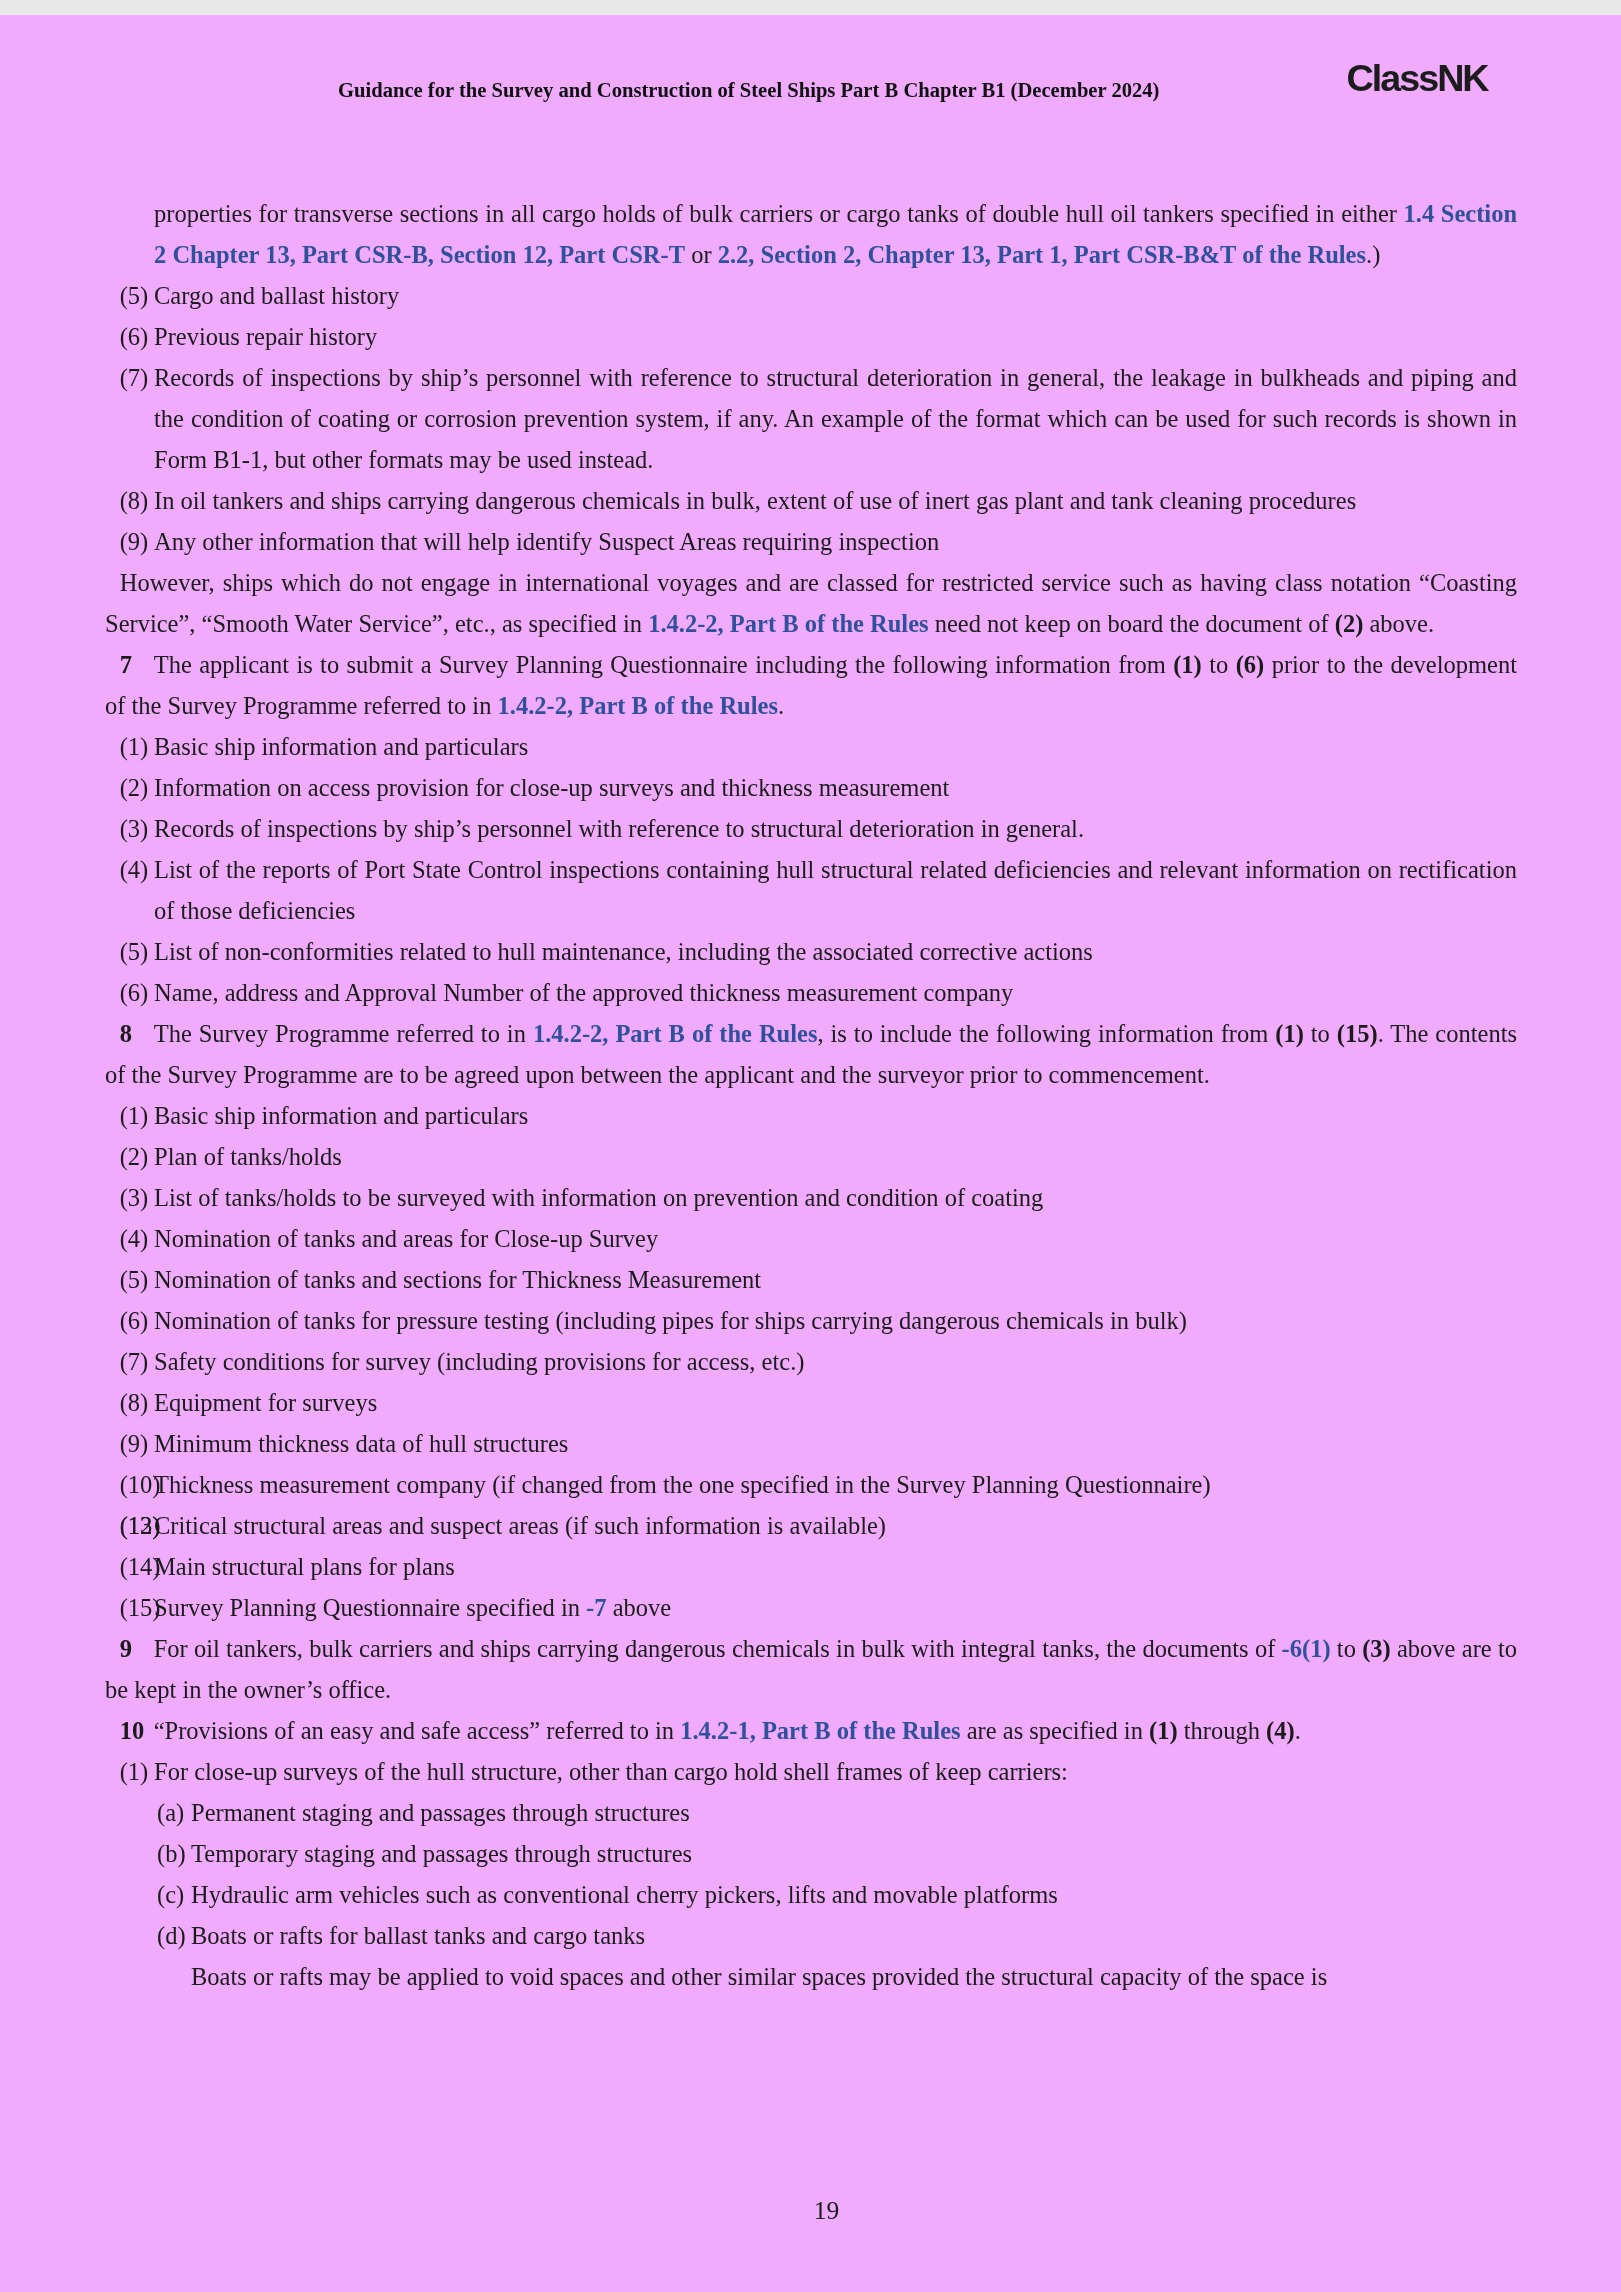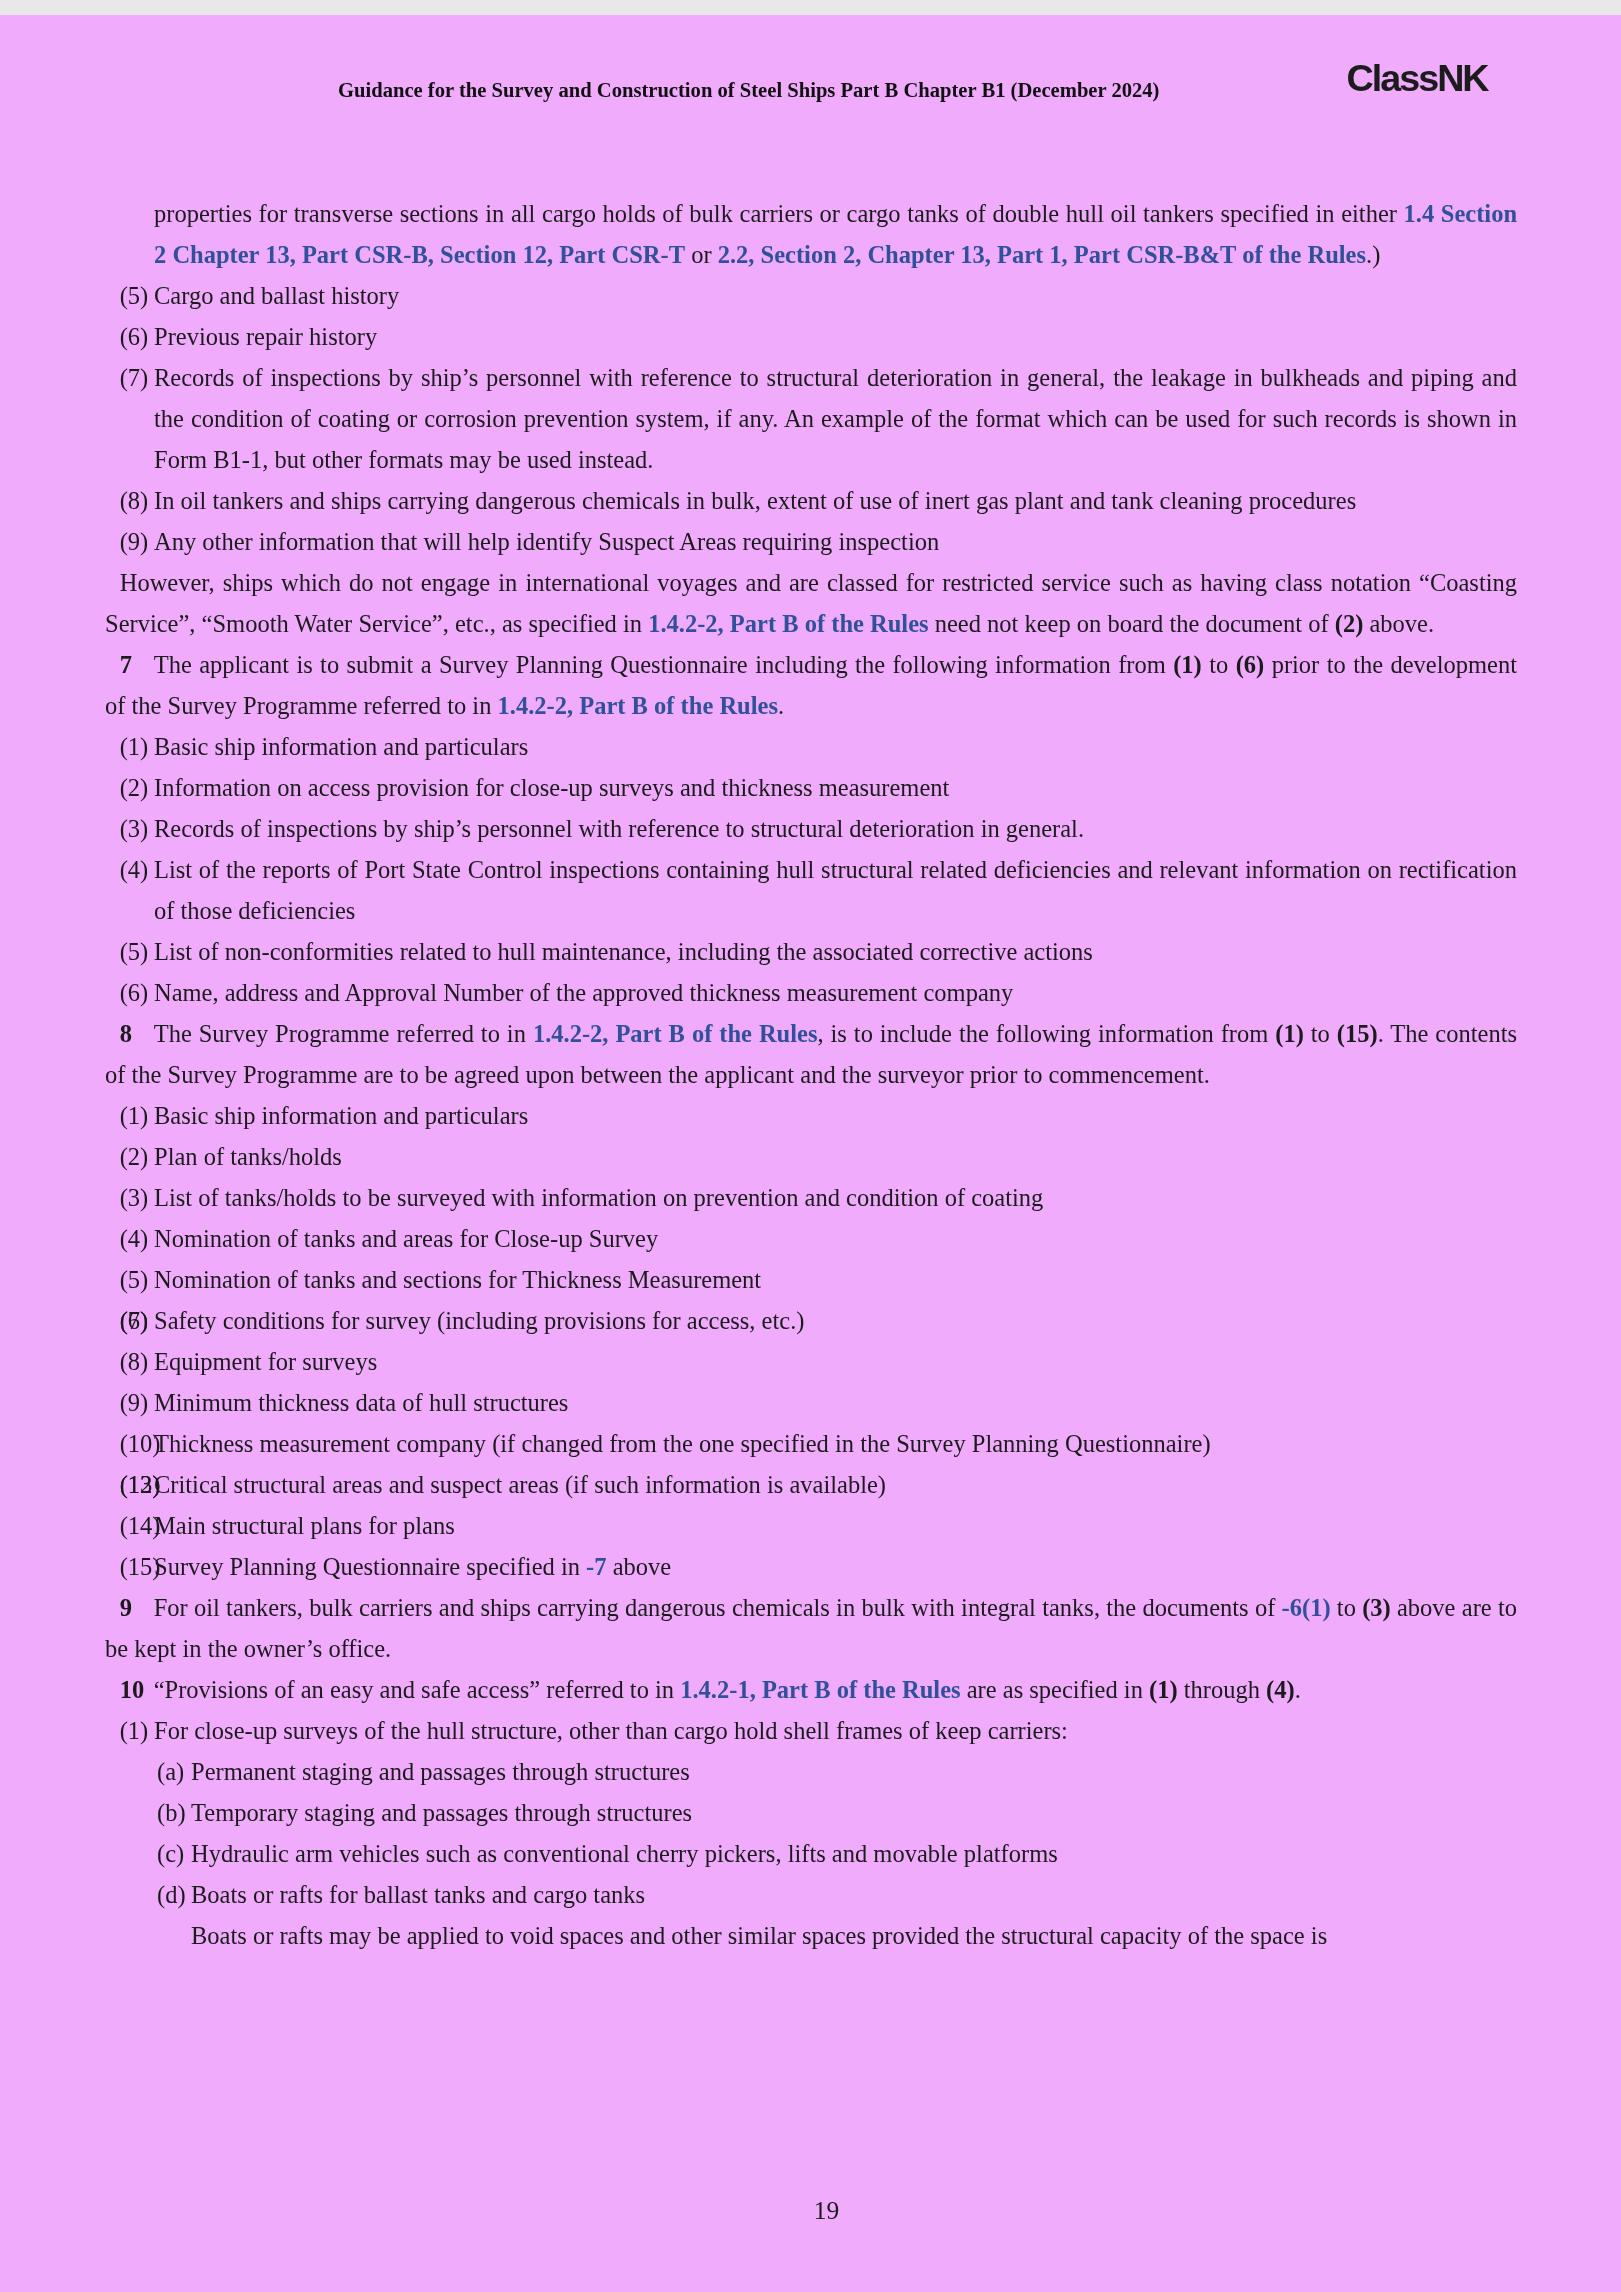--- a/index.html
+++ b/index.html
@@ -121,21 +121,21 @@
       <div class="blk li"><span class="marker">(3)</span><span class="seg-normal">Records of inspections by ship’s personnel with reference to structural deterioration in general.</span></div>
       <div class="blk li"><span class="marker">(4)</span><span class="seg-normal">List of the reports of Port State Control inspections containing hull structural related deficiencies and relevant information on rectification of those deficiencies</span></div>
       <div class="blk li"><span class="marker">(5)</span><span class="seg-normal">List of non-conformities related to hull maintenance, including the associated corrective actions</span></div>
       <div class="blk li"><span class="marker">(6)</span><span class="seg-normal">Name, address and Approval Number of the approved thickness measurement company</span></div>
       <div class="blk para"><span class="marker">8</span><span class="seg-normal">The Survey Programme referred to in </span><span class="seg-link">1.4.2-2, Part B of the Rules</span><span class="seg-normal">, is to include the following information from </span><span class="seg-bold">(1)</span><span class="seg-normal"> to </span><span class="seg-bold">(15)</span><span class="seg-normal">. The contents of the Survey Programme are to be agreed upon between the applicant and the surveyor prior to commencement.</span></div>
       <div class="blk li"><span class="marker">(1)</span><span class="seg-normal">Basic ship information and particulars</span></div>
       <div class="blk li"><span class="marker">(2)</span><span class="seg-normal">Plan of tanks/holds</span></div>
       <div class="blk li"><span class="marker">(3)</span><span class="seg-normal">List of tanks/holds to be surveyed with information on prevention and condition of coating</span></div>
       <div class="blk li"><span class="marker">(4)</span><span class="seg-normal">Nomination of tanks and areas for Close-up Survey</span></div>
       <div class="blk li"><span class="marker">(5)</span><span class="seg-normal">Nomination of tanks and sections for Thickness Measurement</span></div>
-      <div class="blk li"><span class="marker">(6)</span></div>
+      <div class="blk li"><span class="marker">(6)</span><span class="seg-normal">Nomination of tanks for pressure testing (including pipes for ships carrying dangerous chemicals in bulk)</span></div>
       <div class="blk li"><span class="marker">(7)</span><span class="seg-normal">Safety conditions for survey (including provisions for access, etc.)</span></div>
       <div class="blk li"><span class="marker">(8)</span><span class="seg-normal">Equipment for surveys</span></div>
       <div class="blk li"><span class="marker">(9)</span><span class="seg-normal">Minimum thickness data of hull structures</span></div>
       <div class="blk li"><span class="marker">(10)</span><span class="seg-normal">Thickness measurement company (if changed from the one specified in the Survey Planning Questionnaire)</span></div>
       <div class="blk li"><span class="marker">(12)</span></div>
       <div class="blk li"><span class="marker">(13)</span><span class="seg-normal">Critical structural areas and suspect areas (if such information is available)</span></div>
       <div class="blk li"><span class="marker">(14)</span><span class="seg-normal">Main structural plans for plans</span></div>
       <div class="blk li"><span class="marker">(15)</span><span class="seg-normal">Survey Planning Questionnaire specified in </span><span class="seg-link">-7</span><span class="seg-normal"> above</span></div>
       <div class="blk para"><span class="marker">9</span><span class="seg-normal">For oil tankers, bulk carriers and ships carrying dangerous chemicals in bulk with integral tanks, the documents of </span><span class="seg-link">-6(1)</span><span class="seg-normal"> to </span><span class="seg-bold">(3)</span><span class="seg-normal"> above are to be kept in the owner’s office.</span></div>
       <div class="blk para"><span class="marker">10</span><span class="seg-normal">“Provisions of an easy and safe access” referred to in </span><span class="seg-link">1.4.2-1, Part B of the Rules</span><span class="seg-normal"> are as specified in </span><span class="seg-bold">(1)</span><span class="seg-normal"> through </span><span class="seg-bold">(4)</span><span class="seg-normal">.</span></div>

